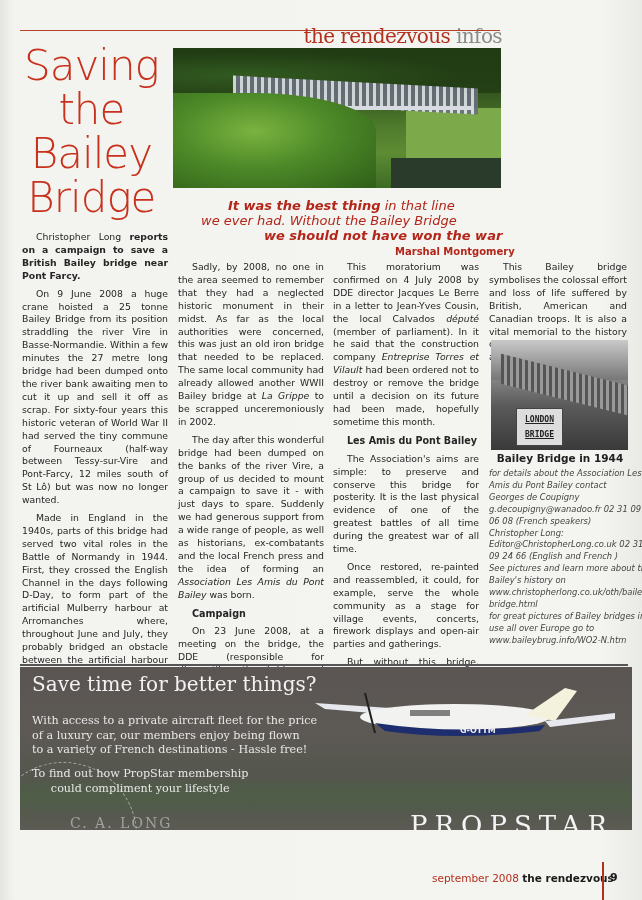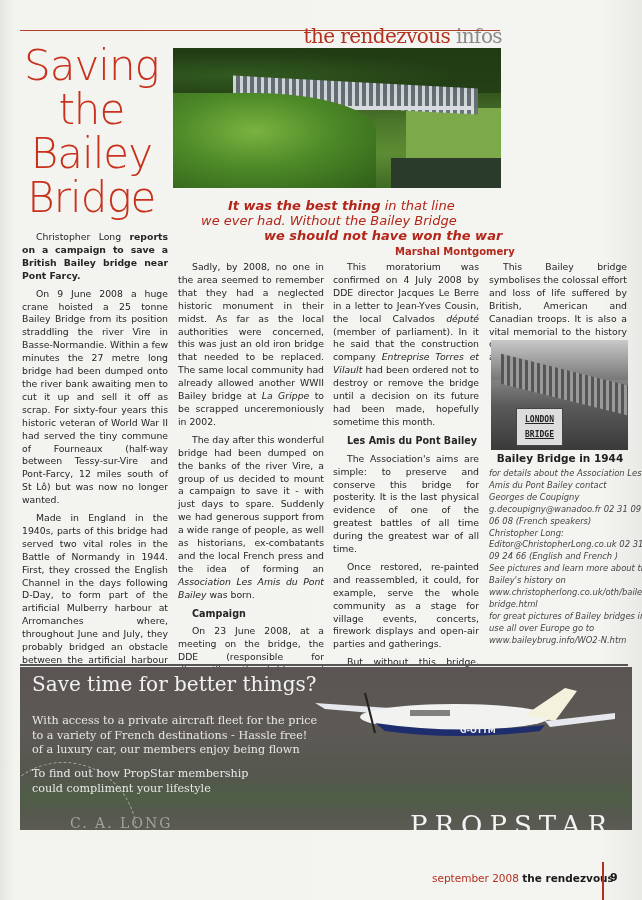--- a/index.html
+++ b/index.html
@@ -49,21 +49,21 @@
   .caption { position:absolute; left:490px; top:452px; width:140px; text-align:center; font-weight:bold; font-size:10.5px; color:#222; }
   .contacts { position:absolute; left:489px; top:468px; width:140px; font-style:italic; font-size:8.4px; line-height:11.9px; color:#444; }
   .contacts div { white-space:nowrap; }
   .divider { position:absolute; left:20px; top:664px; width:608px; height:2px; background:#555; }
   .ad { position:absolute; left:20px; top:667px; width:612px; height:163px; overflow:hidden;
         background: linear-gradient(180deg,#5a5552 0%,#5d5955 40%,#55574e 65%,#4f5549 80%,#5c5b54 100%); }
   .ad .haze { position:absolute; left:0; top:110px; width:100%; height:40px; background:linear-gradient(180deg,rgba(90,110,80,0),rgba(80,105,70,.45),rgba(90,90,80,0)); }
   .ad-title { position:absolute; left:12px; top:5px; font-family:"DejaVu Serif", serif; font-size:20px; color:#f2f2f2; }
   .ad-body { position:absolute; left:12px; top:47px; font-family:"DejaVu Serif", serif; font-size:11.2px; line-height:14.5px; color:#e8e8e8; }
   .ad-body div { white-space:nowrap; }
-  .ad-find { position:absolute; left:12px; top:100px; font-family:"DejaVu Serif", serif; font-size:11.2px; line-height:14.5px; color:#e8e8e8; }
+  .ad-find { position:absolute; left:12px; top:100px; font-family:"DejaVu Serif", serif; font-size:11.2px; line-height:14.5px; color:#e8e8e8;text-align:center; }
   .ad-find div { white-space:nowrap; }
   .ad-visit { position:absolute; left:12px; top:141px; font-family:"DejaVu Serif", serif; font-size:11.2px; color:#eaeaea; white-space:nowrap; }
   .brand { position:absolute; left:390px; top:143px; font-family:"DejaVu Serif", serif; font-size:26px; letter-spacing:7px; color:#f4f4f4; }
   .plane { position:absolute; left:295px; top:16px; width:300px; height:70px; }
   .watermark { position:absolute; left:-30px; top:95px; width:145px; height:145px; border-radius:50%;
                border:1px dashed rgba(220,220,220,.6); }
   .wm-text { position:absolute; left:50px; top:148px; font-family:"DejaVu Serif", serif; font-size:14px; letter-spacing:2px; color:rgba(220,220,220,.55); }
   .footer { position:absolute; left:432px; top:872px; font-size:10.5px; color:#b3301e; white-space:nowrap; }
   .footer .pub { color:#1a1a1a; font-weight:bold; }
   .footer-bar { position:absolute; left:602px; top:862px; width:2px; height:38px; background:#b3301e; }
@@ -162,22 +162,22 @@
 
   <div class="ad">
     <div class="haze"></div>
     <div class="watermark">
       
     </div>
     <div class="wm-text">C. A. LONG</div>
     <div class="ad-title">Save time for better things?</div>
     <div class="ad-body">
       <div>With access to a private aircraft fleet for the price</div>
+      <div>of a luxury car, our members enjoy being flown</div>
       <div>to a variety of French destinations - Hassle free!</div>
-      <div>of a luxury car, our members enjoy being flown</div>
     </div>
     <div class="ad-find">
       <div>To find out how PropStar membership</div>
       <div>could compliment your lifestyle</div>
     </div>
 
     <svg class="plane" viewBox="0 0 300 70">
       <polygon points="0,20 150,30 150,38 10,26" fill="#e6e8ee"></polygon>
       <ellipse cx="140" cy="34" rx="95" ry="13" fill="#f2f2f0"></ellipse>
       <path d="M60,40 Q140,52 230,42 L225,48 Q140,58 70,48 Z" fill="#1e2d6e"></path>

